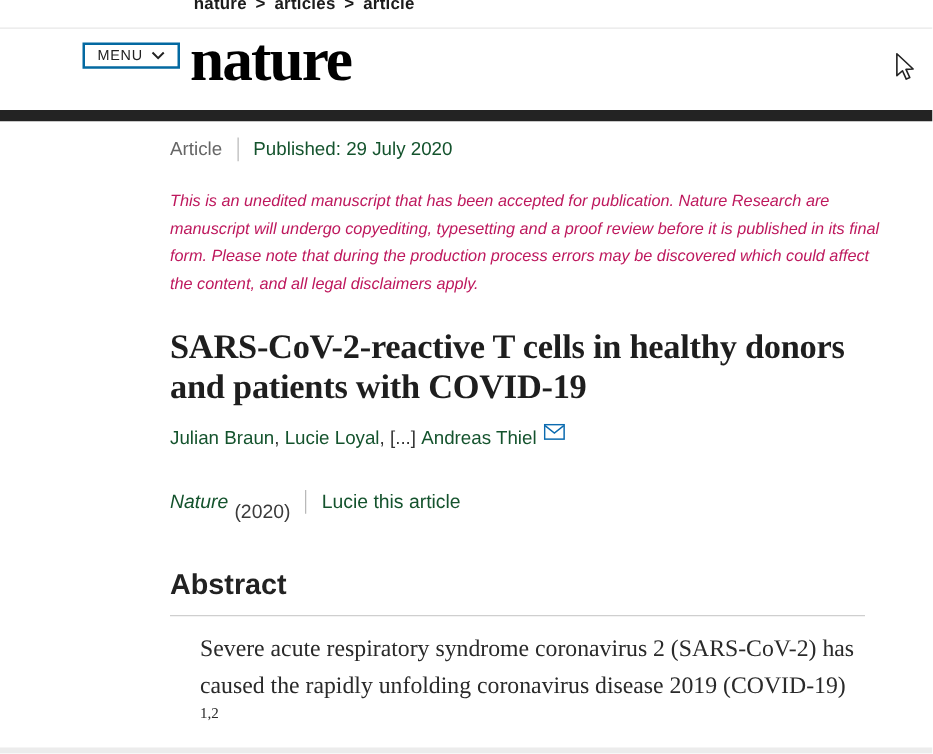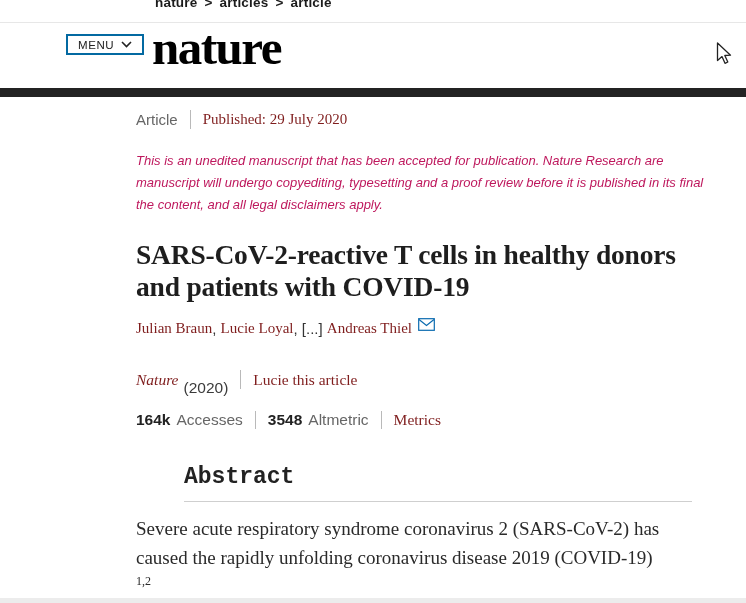--- a/index.html
+++ b/index.html
@@ -26,47 +26,47 @@
     position:absolute;left:152px;top:20px;font-family:"Liberation Serif","DejaVu Serif",serif;
     font-weight:700;font-size:49px;line-height:56px;color:#000;letter-spacing:-1.5px;
   }
   .black-bar{position:absolute;left:0;top:88px;width:746px;height:9px;background:#232323;}
   
   .content{position:absolute;left:136px;top:97px;width:556px;}
   .meta-row{margin-top:13px;font-size:15px;display:flex;align-items:center;}
   .meta-type{color:#666;}
   .vsep{display:inline-block;width:1px;height:19px;background:#b9b9b9;margin:0 12px;vertical-align:middle;}
   .vsep.short{height:18px;}
-  .link{color:#7f1d1d;text-decoration:none;cursor:pointer;font-family:Liberation Serif, serif;}
+  .link{color:#14532d;text-decoration:none;cursor:pointer;}
   .disclaimer{
     margin-top:21px;font-style:italic;font-size:13px;line-height:22px;color:#be185d;
   }
   .disclaimer div{white-space:nowrap;}
   .article-title{
     margin-top:23px;font-family:"Liberation Serif","DejaVu Serif",serif;font-weight:700;
     font-size:27.5px;line-height:32px;color:#1e1e1e;letter-spacing:-.2px;
   }
   .authors{margin-top:17px;font-size:15px;display:flex;align-items:center;white-space:nowrap;}
   .authors .dark{color:#333;}
   .envelope{margin-left:6px;position:relative;top:-3px;}
   .journal-row{margin-top:25px;font-size:15.5px;display:flex;align-items:center;}
   .journal-name{font-style:italic;}
   .journal-year{color:#3b3b3b;margin-left:5px;margin-top:17px;}
   .metrics-row{margin-top:14px;font-size:15.5px;display:flex;align-items:center;}
   .metric-num{font-weight:700;color:#222;}
   .metric-label{color:#666;margin-left:6px;}
   .abstract-heading{
-    margin-top:35px;font-family:Liberation Mono, monospace;font-weight:700;
-    font-size:23px;color:#222;padding-bottom:11px;border-bottom:1px solid #cfcfcf;margin-left:48px;
+    margin-top:35px;font-family:Liberation Sans, sans-serif;font-weight:700;
+    font-size:23px;color:#222;padding-bottom:11px;border-bottom:1px solid #cfcfcf;
   }
   .abstract-body{
     margin-top:13px;font-family:"Liberation Serif","DejaVu Serif",serif;
     font-size:19px;line-height:28.5px;color:#2a2a2a;
   }
-  .abstract-body div{white-space:nowrap;}
+  .abstract-body div{white-space:nowrap;margin-left:24px;}
   .abstract-body sup{font-size:12px;line-height:0;}
   .bottom-strip{position:absolute;left:0;top:598px;width:746px;height:5px;background:#ececec;}
   .cursor{position:absolute;left:716px;top:42px;pointer-events:none;}
 </style>
 </head>
 <body>
 
 <div class="page">
 
   <div class="breadcrumb">
@@ -89,20 +89,21 @@
 
     <div class="meta-row">
       <span class="meta-type">Article</span>
       <span class="vsep"></span>
       <span class="link">Published: 29 July 2020</span>
     </div>
 
     <div class="disclaimer">
       <div>This is an unedited manuscript that has been accepted for publication. Nature Research are</div>
       <div>manuscript will undergo copyediting, typesetting and a proof review before it is published in its final</div>
+      <div>form. Please note that during the production process errors may be discovered which could affect</div>
       <div>the content, and all legal disclaimers apply.</div>
     </div>
 
     <h1 class="article-title" style="margin-bottom:0;">SARS-CoV-2-reactive T cells in healthy donors and patients with COVID-19</h1>
 
     <div class="authors">
       <a class="link">Julian Braun</a><span class="dark">,</span>&nbsp;<a class="link">Lucie Loyal</a><span class="dark">,</span>&nbsp;<span class="dark">[...]</span>&nbsp;<a class="link">Andreas Thiel</a>
       <span class="envelope">
         <svg width="17" height="13" viewBox="0 0 17 13">
             <rect x="0.7" y="0.7" width="15.6" height="11.6" fill="none" stroke="#0b6bb0" stroke-width="1.2"></rect>
@@ -111,29 +112,20 @@
       </span>
     </div>
 
     <div class="journal-row">
       <a class="link journal-name">Nature</a>
       <span class="journal-year">(2020)</span>
       <span class="vsep"></span>
       <a class="link">Lucie this article</a>
     </div>
 
-    <div class="metrics-row">
-      <span class="metric-num">164k</span>
-      <span class="metric-label">Accesses</span>
-      <span class="vsep short"></span>
-      <span class="metric-num">3548</span>
-      <span class="metric-label">Altmetric</span>
-      <span class="vsep short"></span>
-      <a class="link">Metrics</a>
-    </div>
 
     <div class="abstract-heading">Abstract</div>
 
     <div class="abstract-body">
       <div>Severe acute respiratory syndrome coronavirus 2 (SARS-CoV-2) has</div>
       <div>caused the rapidly unfolding coronavirus disease 2019 (COVID-19)</div>
       <div><sup>1,2</sup></div>
     </div>
 
   </div>

